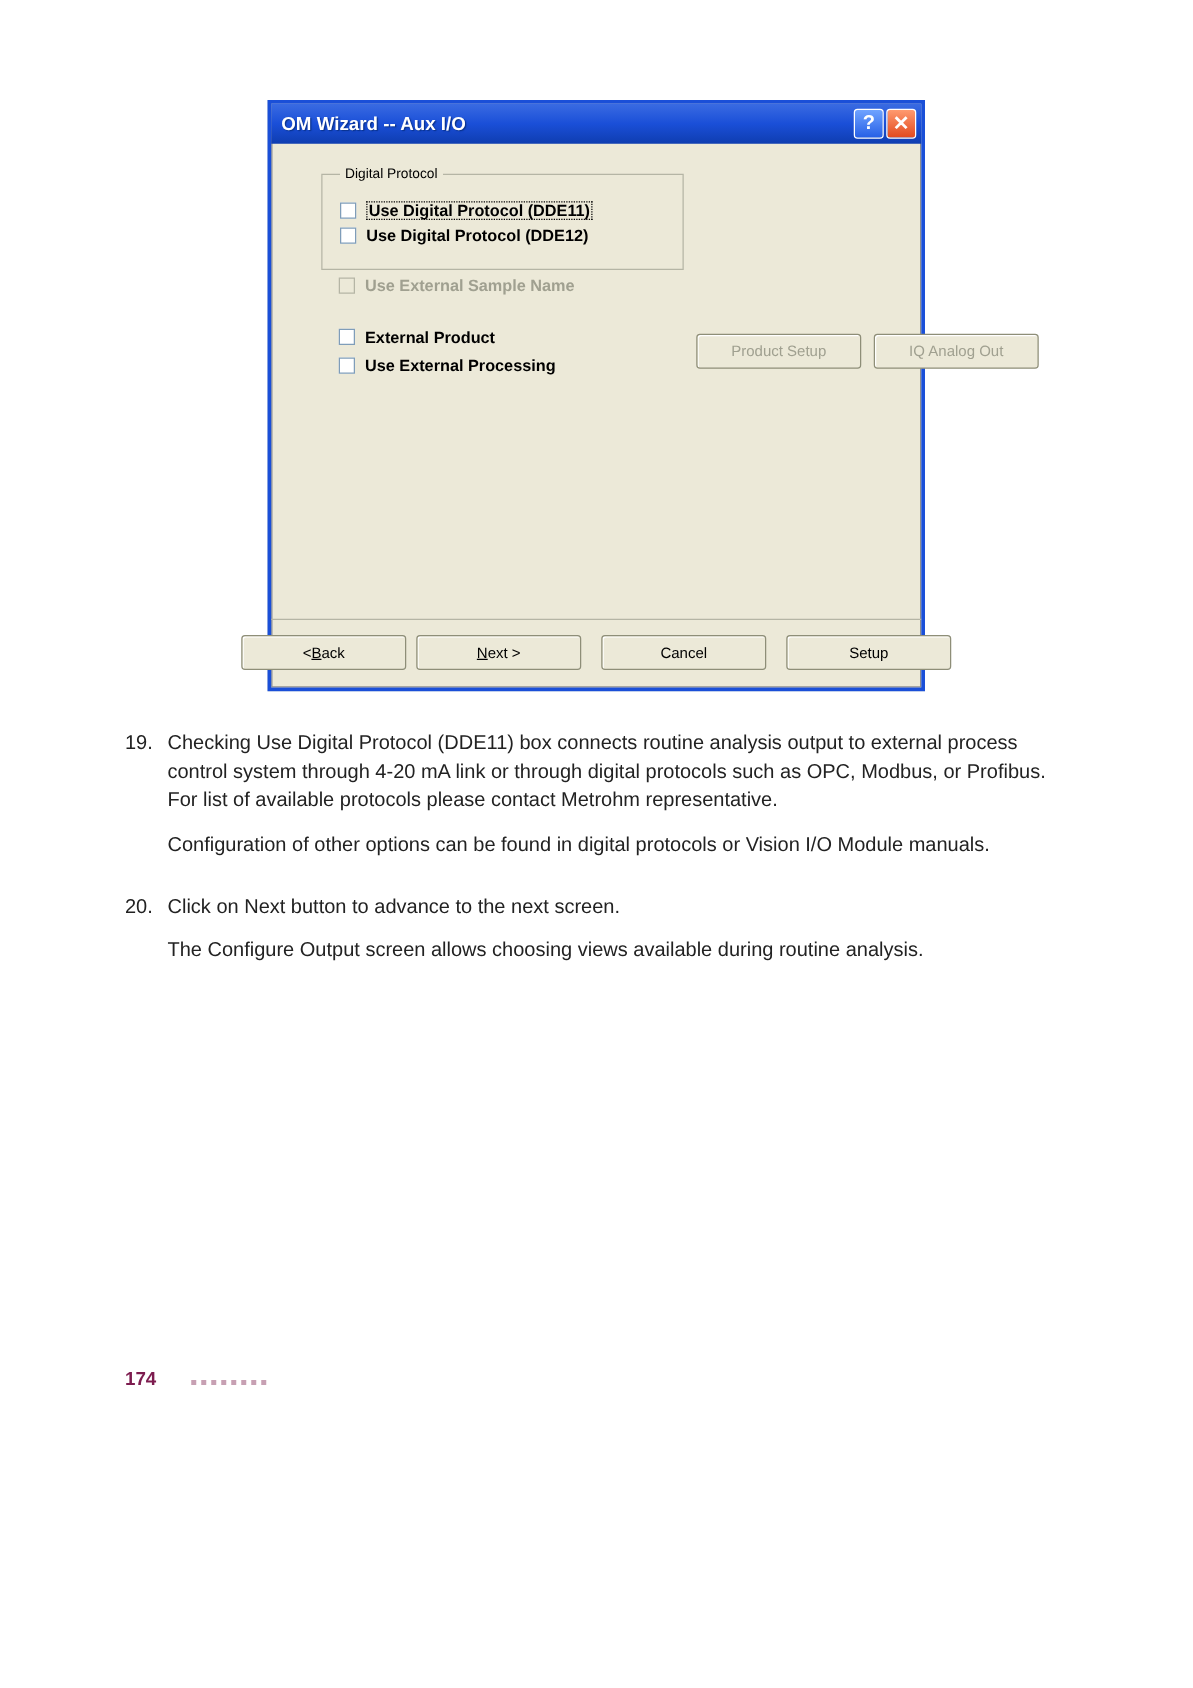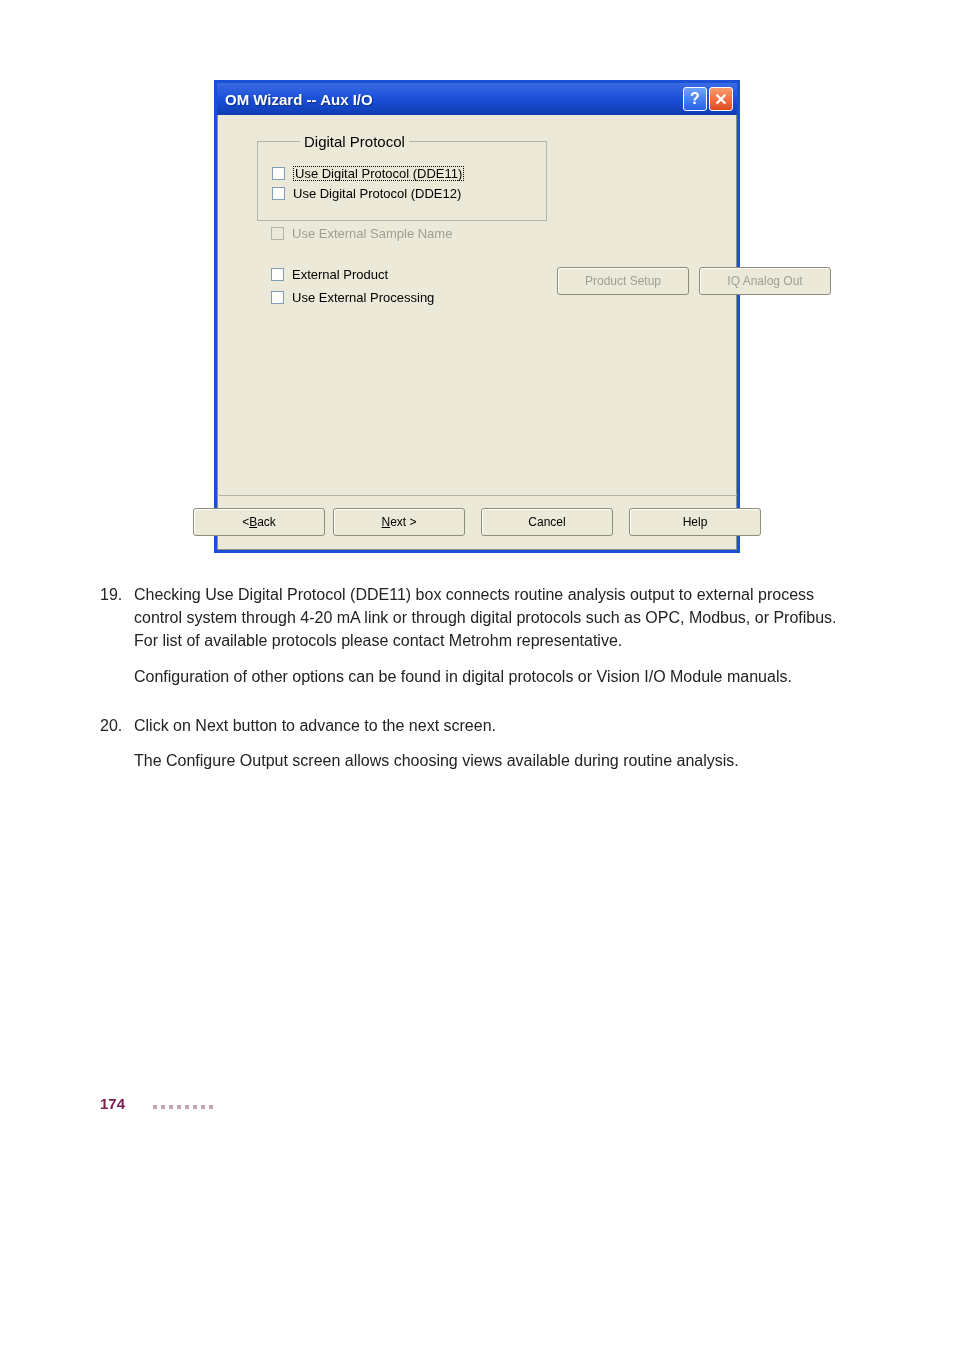--- a/index.html
+++ b/index.html
@@ -73,29 +73,29 @@
     font-size: 13px;
     color: #000;
   }
   fieldset.group {
     border: 1px solid #b5b5a5;
     padding: 10px 14px 14px 14px;
     margin: 0 0 6px 0;
     width: 260px;
   }
   fieldset.group legend {
-    font-size: 15px;
+    font-size: 11px;
     padding: 0 4px;
-    margin-left: 28px;
   }
   .chk-row {
     display: flex;
     align-items: center;
     margin: 6px 0;
     gap: 8px;
+    font-weight: bold;
   }
   .chk-row.indented {
     margin-left: 14px;
   }
   .chk {
     width: 13px;
     height: 13px;
     border: 1px solid #7f9db9;
     background: #fff;
     box-sizing: border-box;
@@ -247,21 +247,21 @@
           <span class="u">B</span>
           <span>ack</span>
         </div>
       <div class="win-button">
           <span class="u">N</span>
           <span>ext &gt;</span>
         </div>
       <div class="spacer"></div>
       <div class="win-button">Cancel</div>
       <div class="spacer"></div>
-      <div class="win-button">Help</div>
+      <div class="win-button">Setup</div>
     </div>
   </div>
 
   <ol class="doc-list">
     <li>
       <div class="num">19.</div>
       <div class="item-body">
         <p>Checking Use Digital Protocol (DDE11) box connects routine analysis output to external process control system through 4-20 mA link or through digital protocols such as OPC, Modbus, or Profibus. For list of available protocols please contact Metrohm representative.</p>
         <p>Configuration of other options can be found in digital protocols or Vision I/O Module manuals.</p>
       </div>

